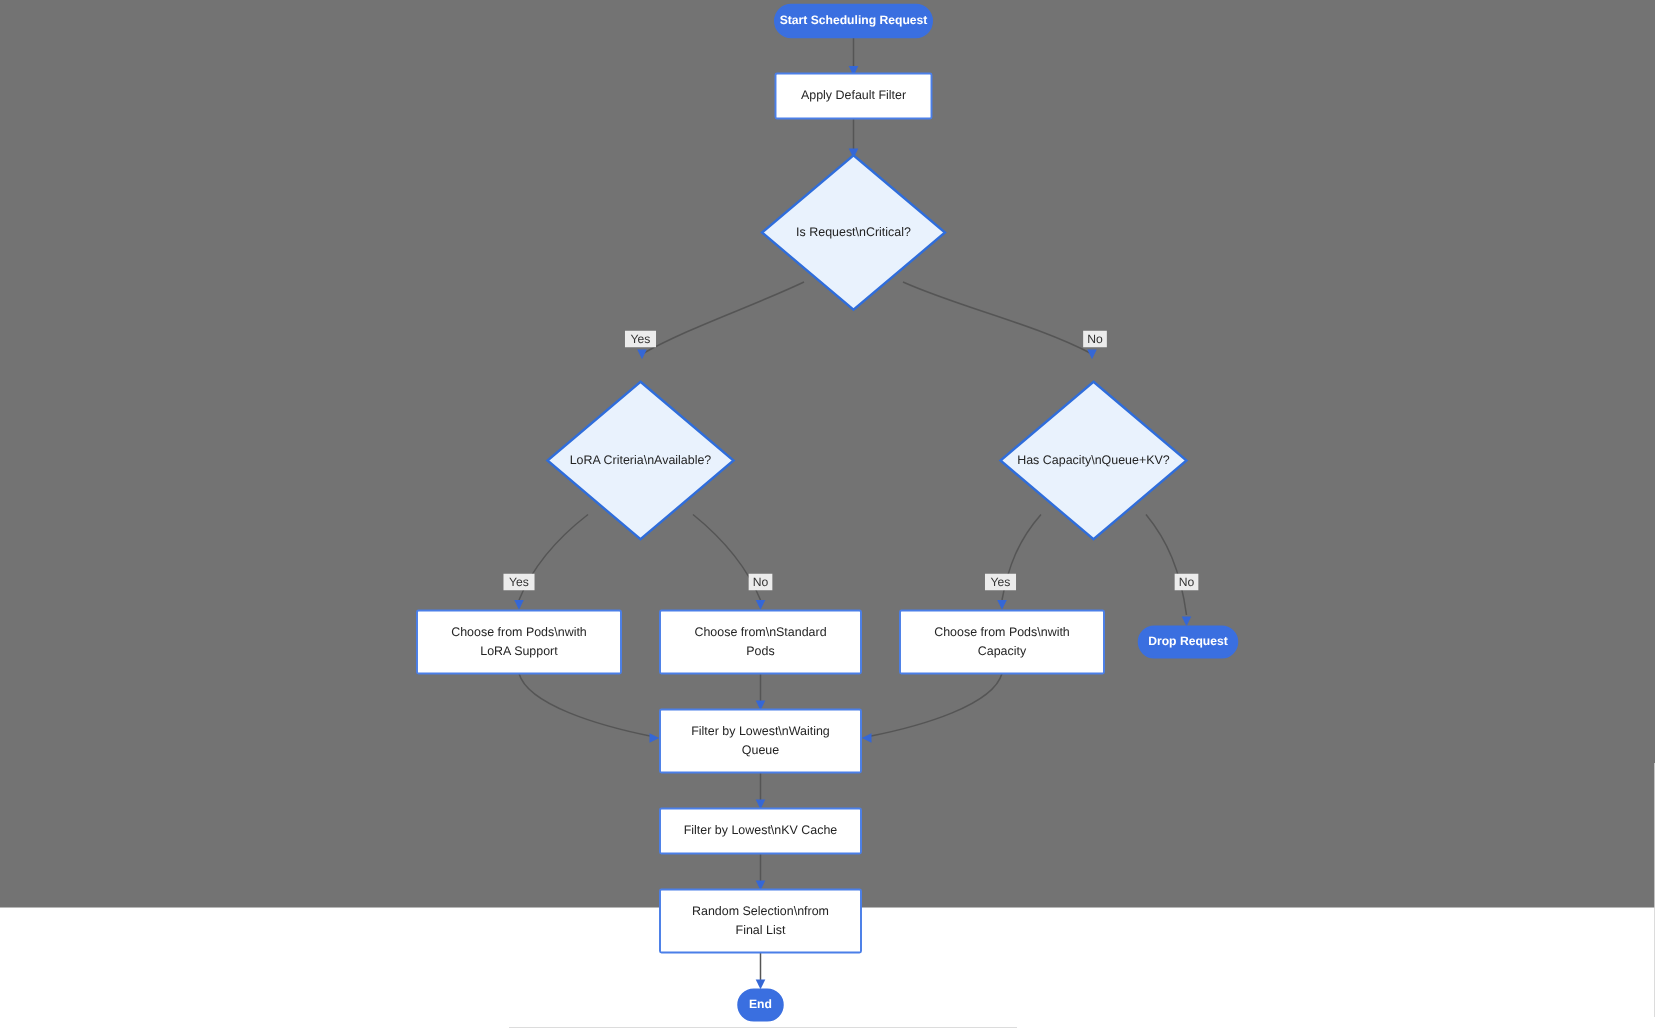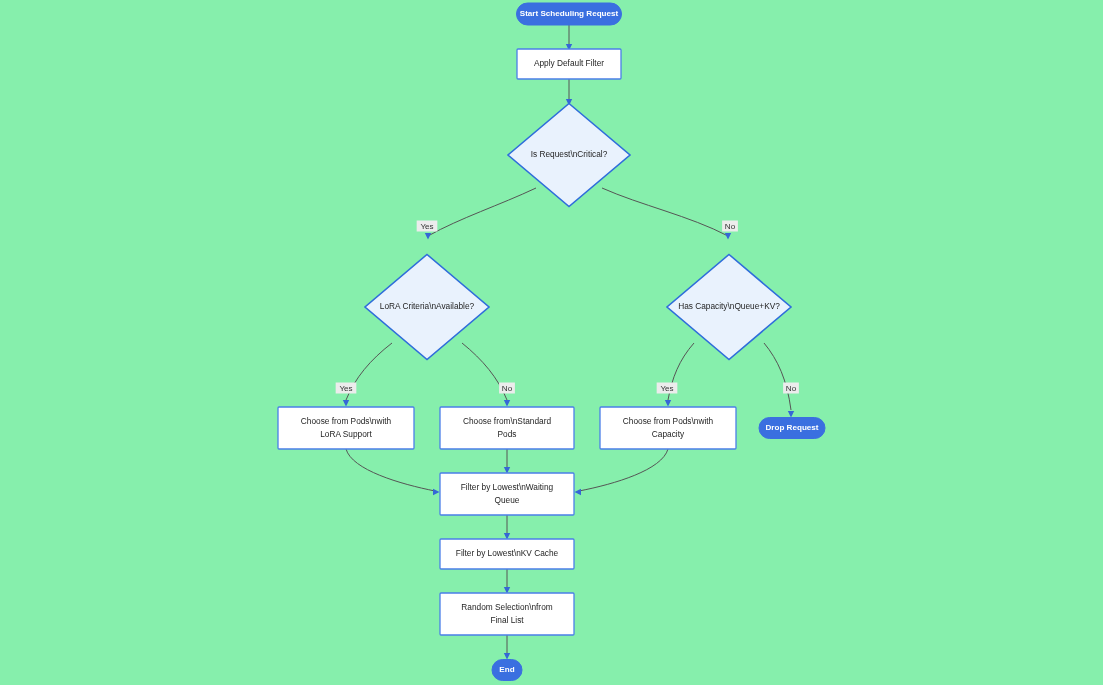--- a/index.html
+++ b/index.html
@@ -9,22 +9,22 @@
   }
   body {
     width: 1103px;
     height: 685px;
     overflow: hidden;
     font-family: "Liberation Sans", sans-serif;
   }
   #flowchart-root {
     position: relative;
     width: 1103px;
-    height: 685px;
-    background: #86efac;
+    height: 605px;
+    background: #737373;
   }
   svg#diagram {
     display: block;
     width: 1103px;
     height: 685px;
   }
   .edge-path {
     fill: none;
     stroke: #555555;
     stroke-width: 1;

